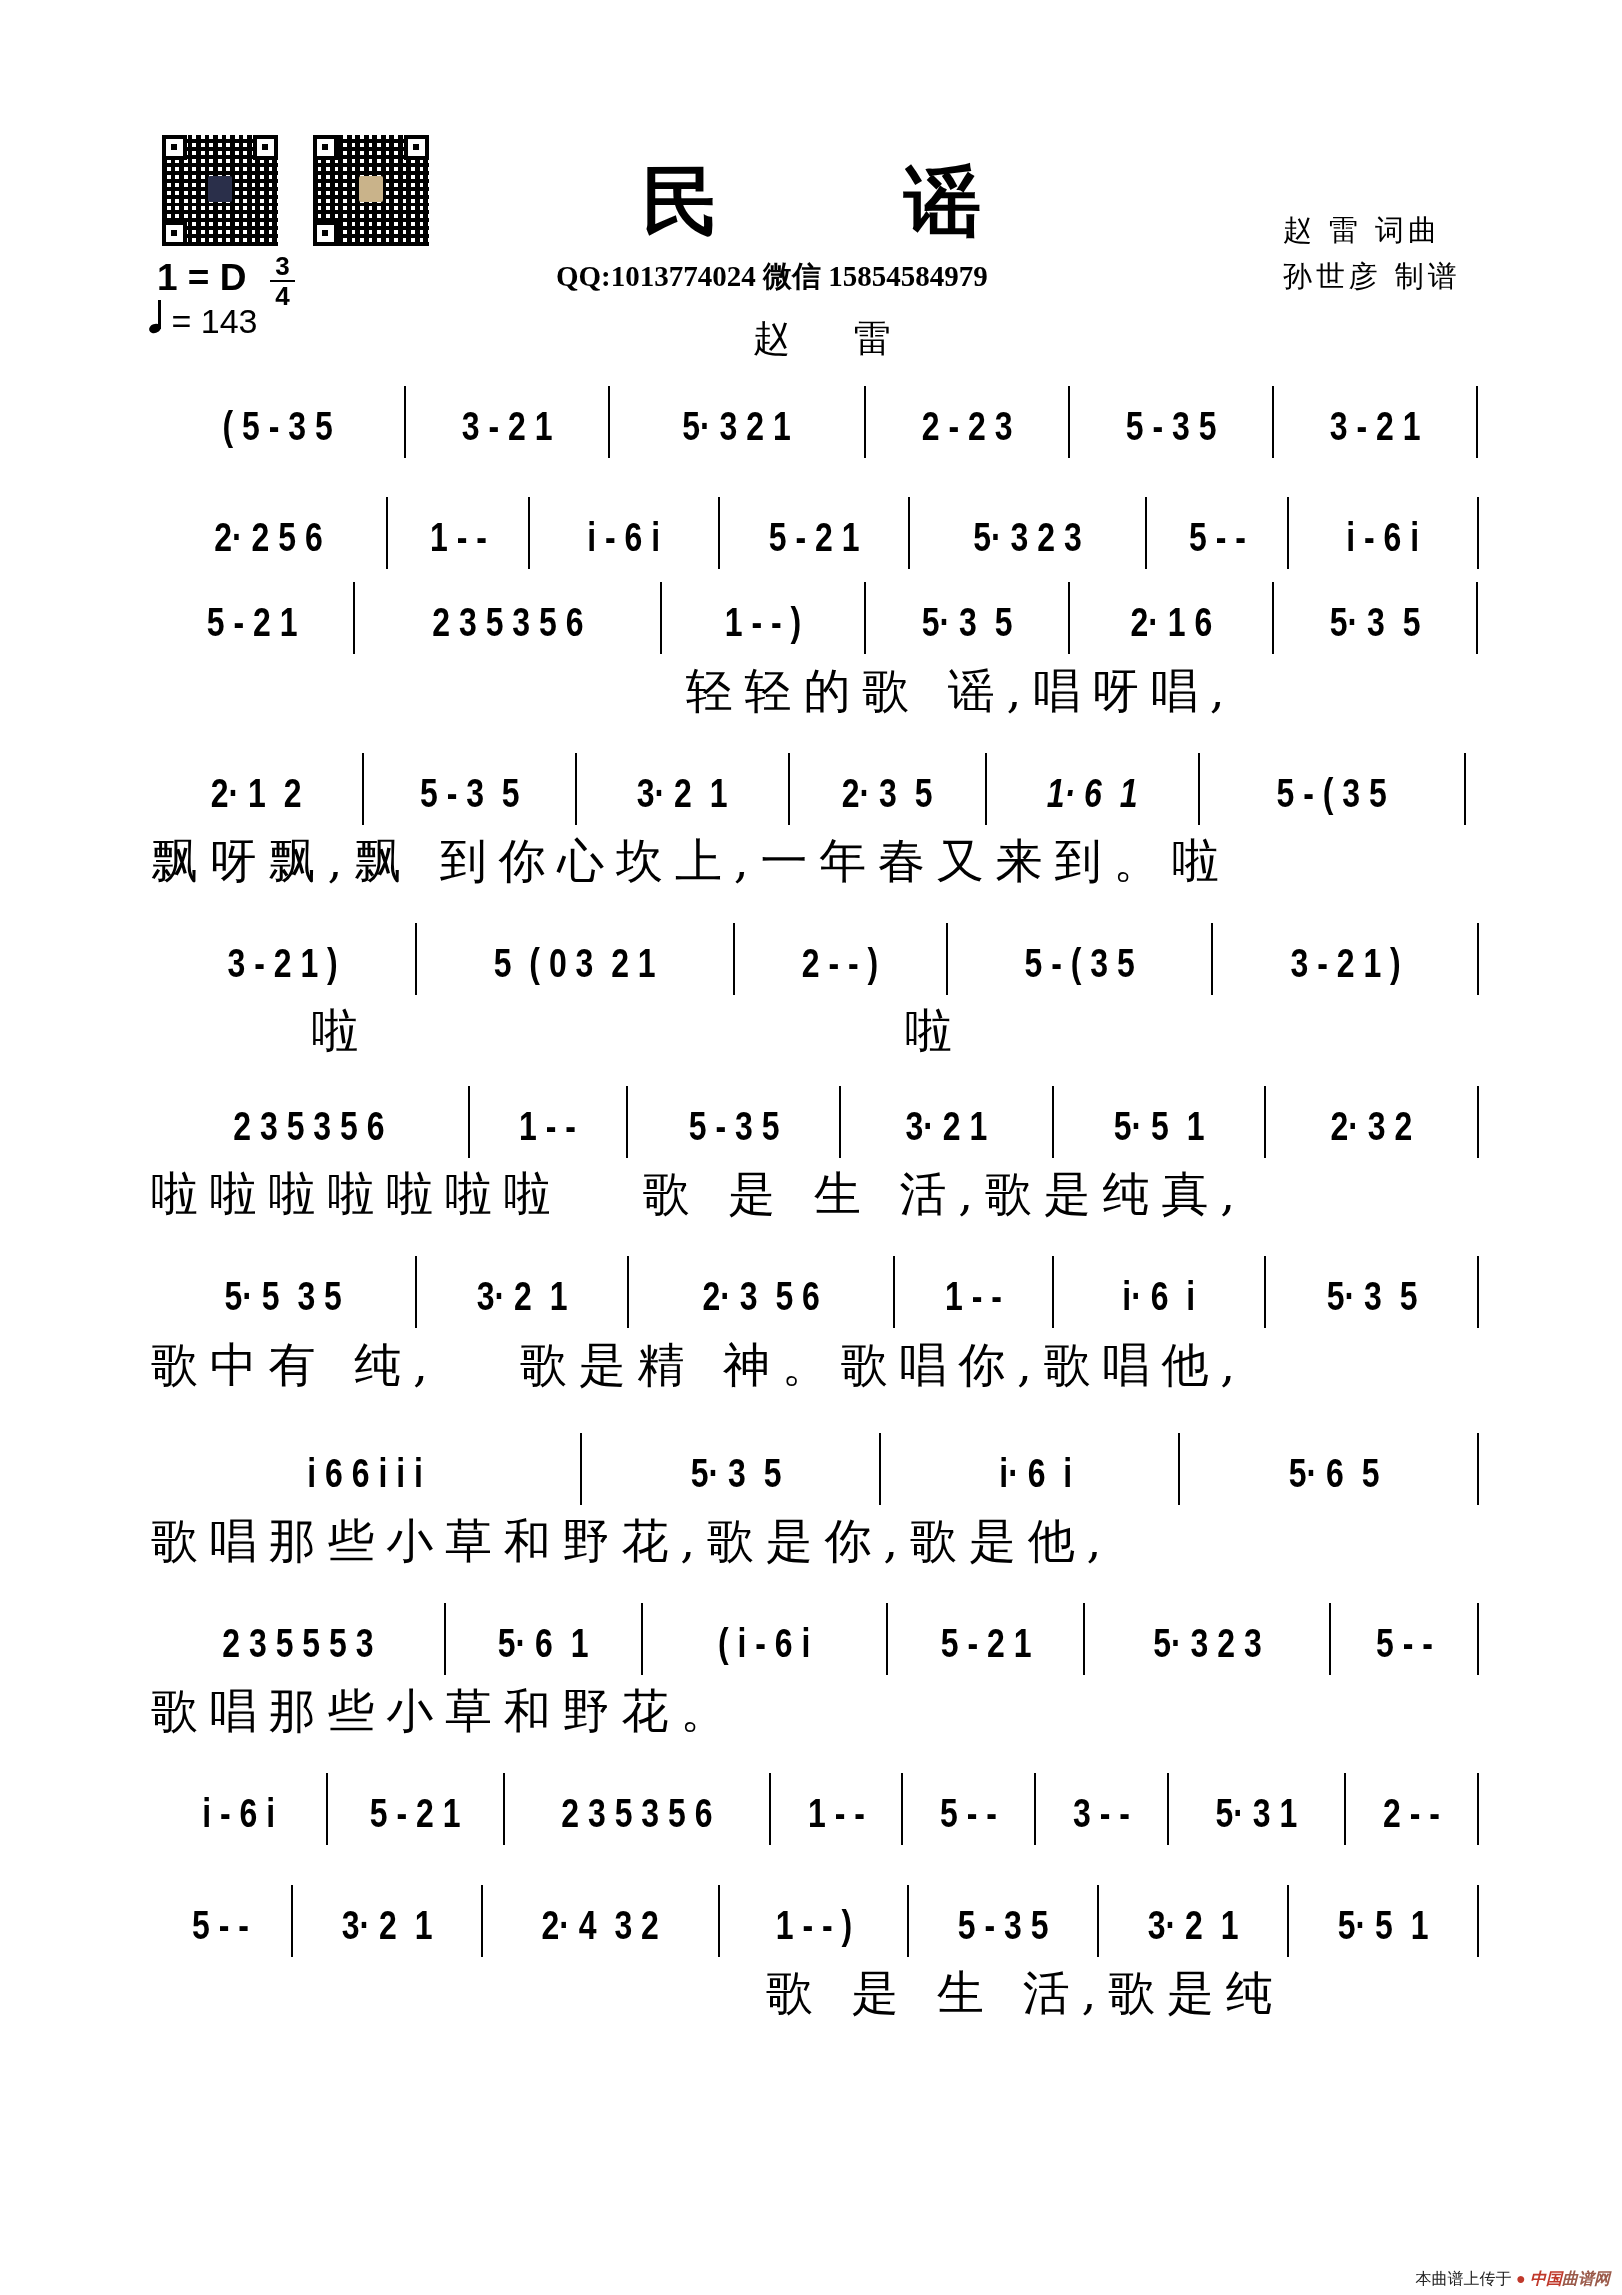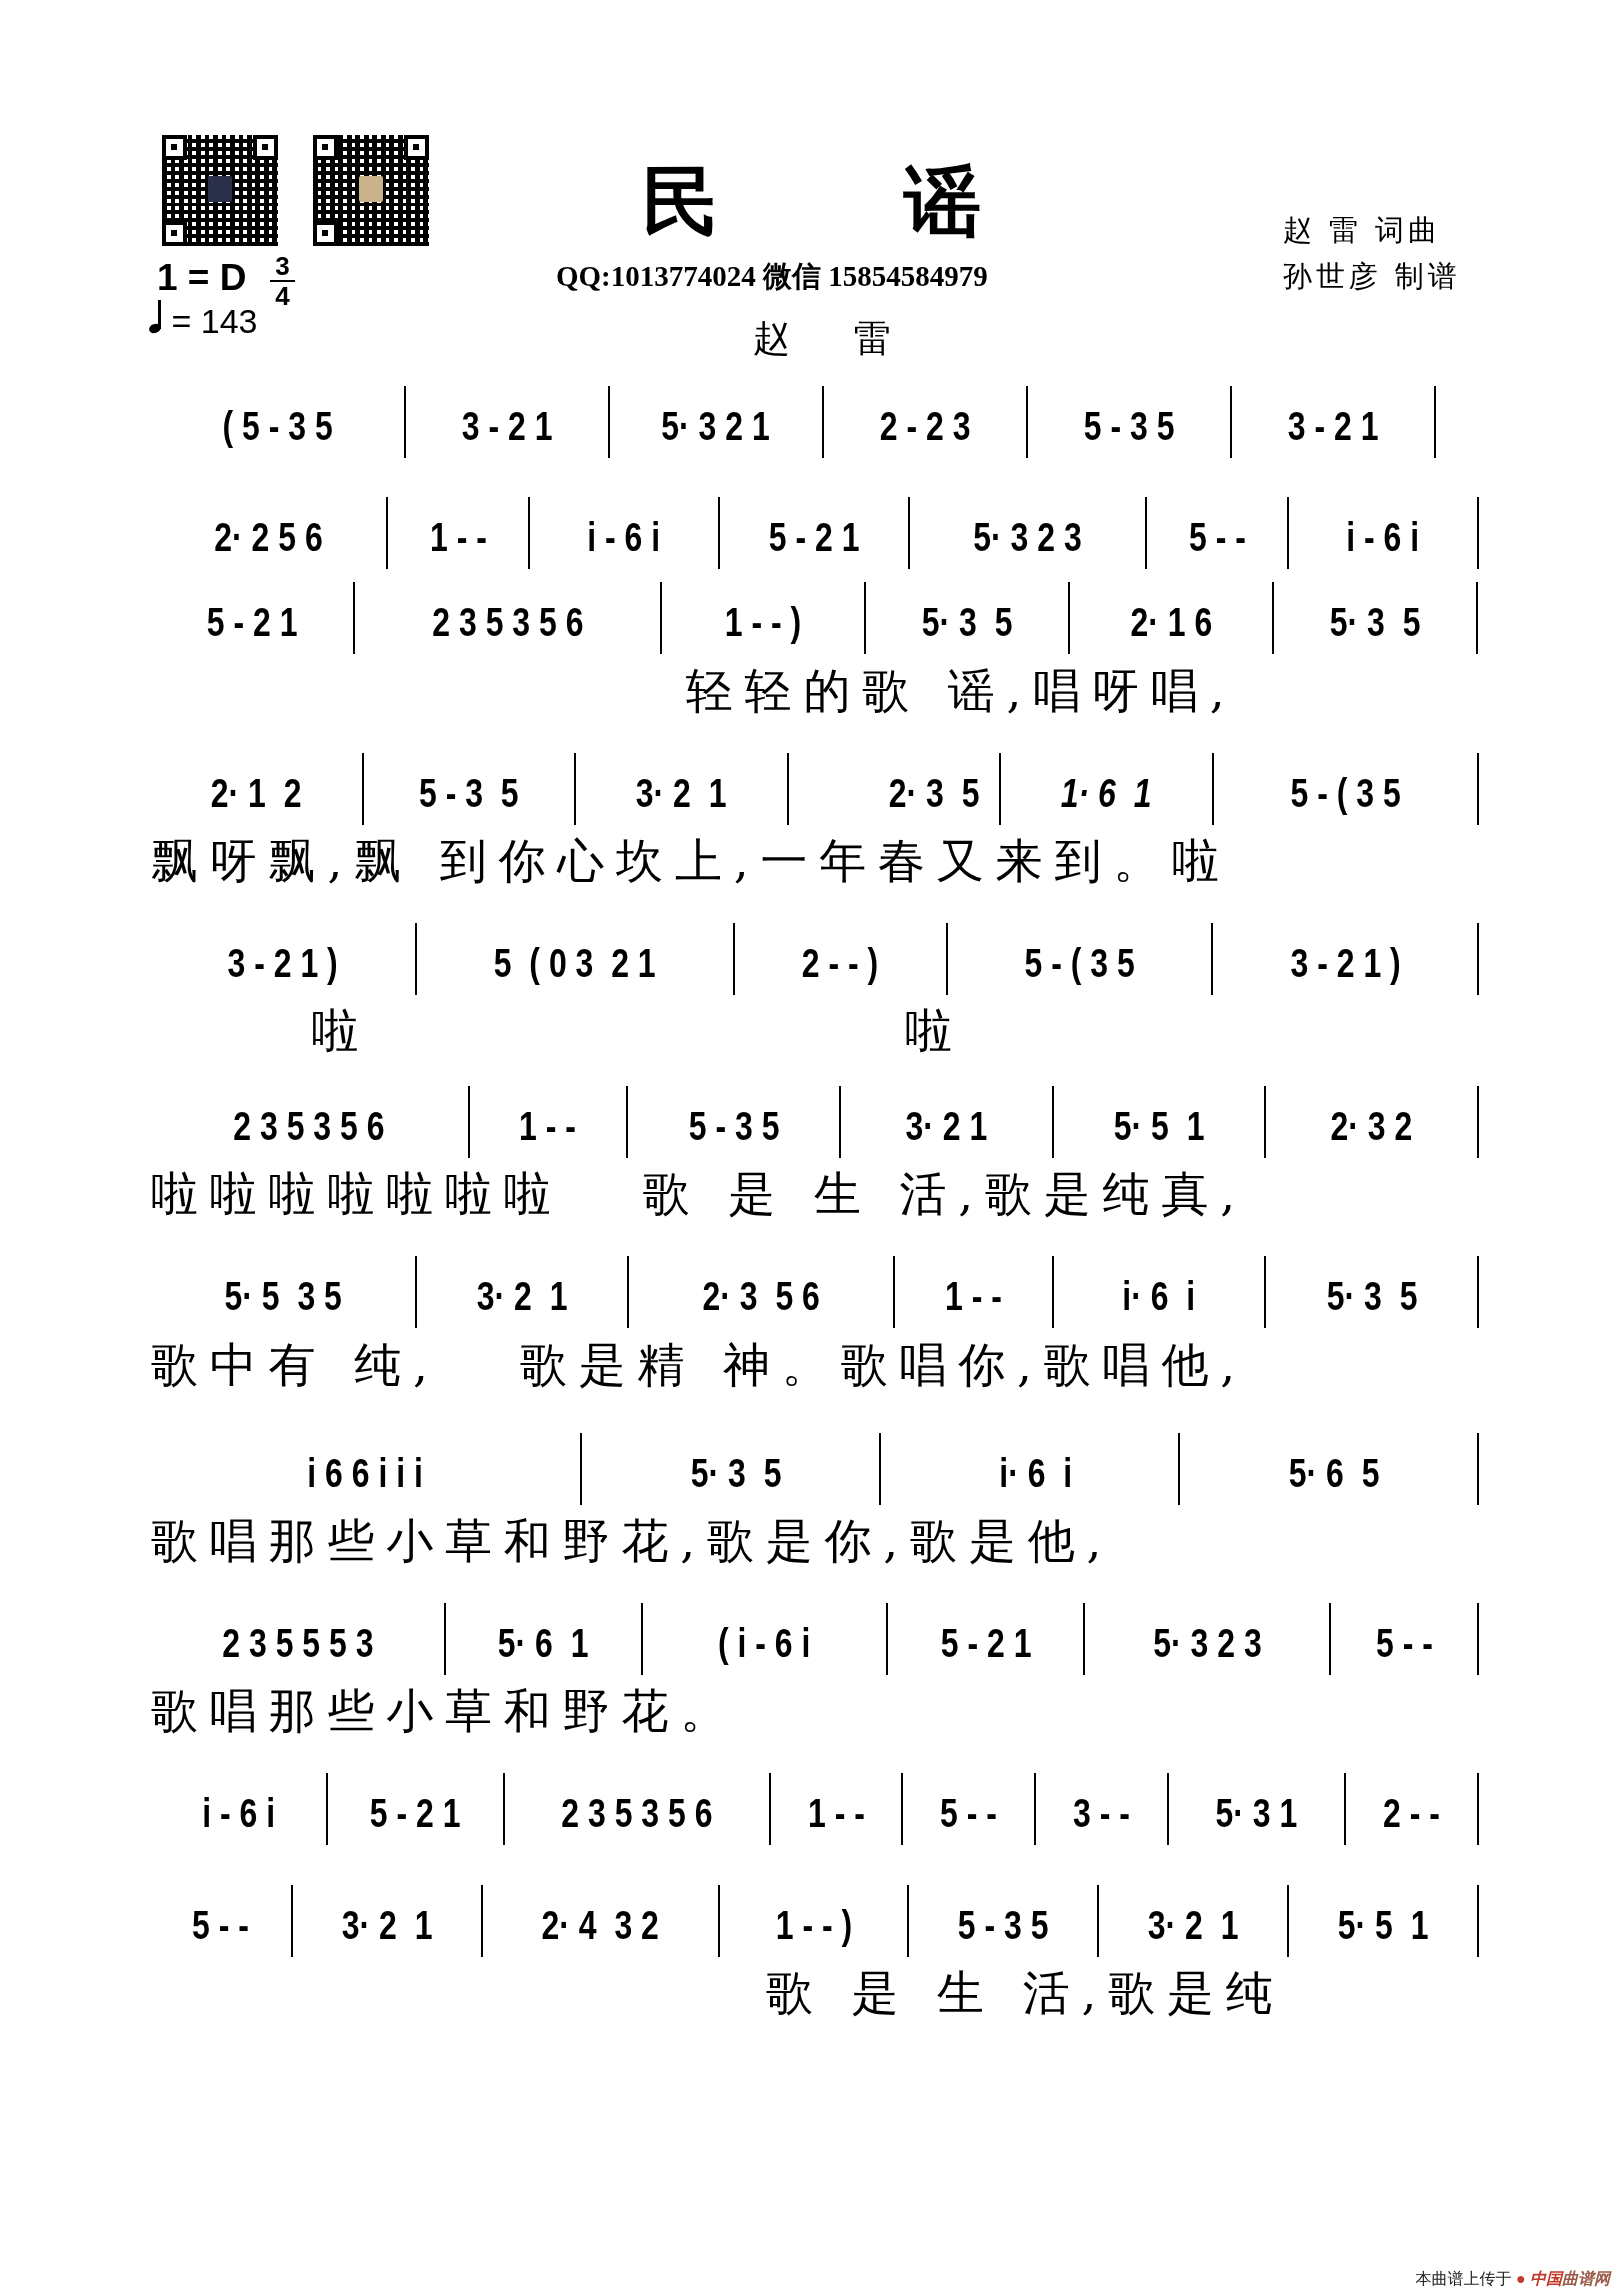--- a/index.html
+++ b/index.html
@@ -68,21 +68,21 @@
 </div>
 
 <div id="score">
     <div class="row" style="top: 386px;">
       <div class="measure" style="width: 255px;">
         <span class="tok">( 5 - 3 5</span>
       </div>
       <div class="measure" style="width: 204px;">
         <span class="tok">3 - 2 1</span>
       </div>
-      <div class="measure" style="width: 214px;">
+      <div class="measure" style="width: 256px;">
         <span class="tok">5· 3 2 1</span>
       </div>
       <div class="measure" style="width: 204px;">
         <span class="tok">2 - 2 3</span>
       </div>
       <div class="measure" style="width: 204px;">
         <span class="tok">5 - 3 5</span>
       </div>
       <div class="measure" style="width: 204px;">
         <span class="tok">3 - 2 1</span>
@@ -135,21 +135,21 @@
     <div class="row" style="top: 753px;">
       <div class="measure" style="width: 213px;">
         <span class="tok">2· 1  2</span>
       </div>
       <div class="measure" style="width: 213px;">
         <span class="tok">5 - 3  5</span>
       </div>
       <div class="measure" style="width: 213px;">
         <span class="tok">3· 2  1</span>
       </div>
-      <div class="measure" style="width: 213px; justify-content: flex-end;">
+      <div class="measure" style="width: 197px;">
         <span class="tok">2· 3  5</span>
       </div>
       <div class="measure" style="width: 213px; font-style: italic;">
         <span class="tok">1· 6  1</span>
       </div>
       <div class="measure" style="width: 266px;">
         <span class="tok">5 - ( 3 5</span>
       </div>
     </div>
     <div class="lyrics" style="top: 830px;">飘呀飘,飘 到你心坎上,一年春又来到。啦</div>

